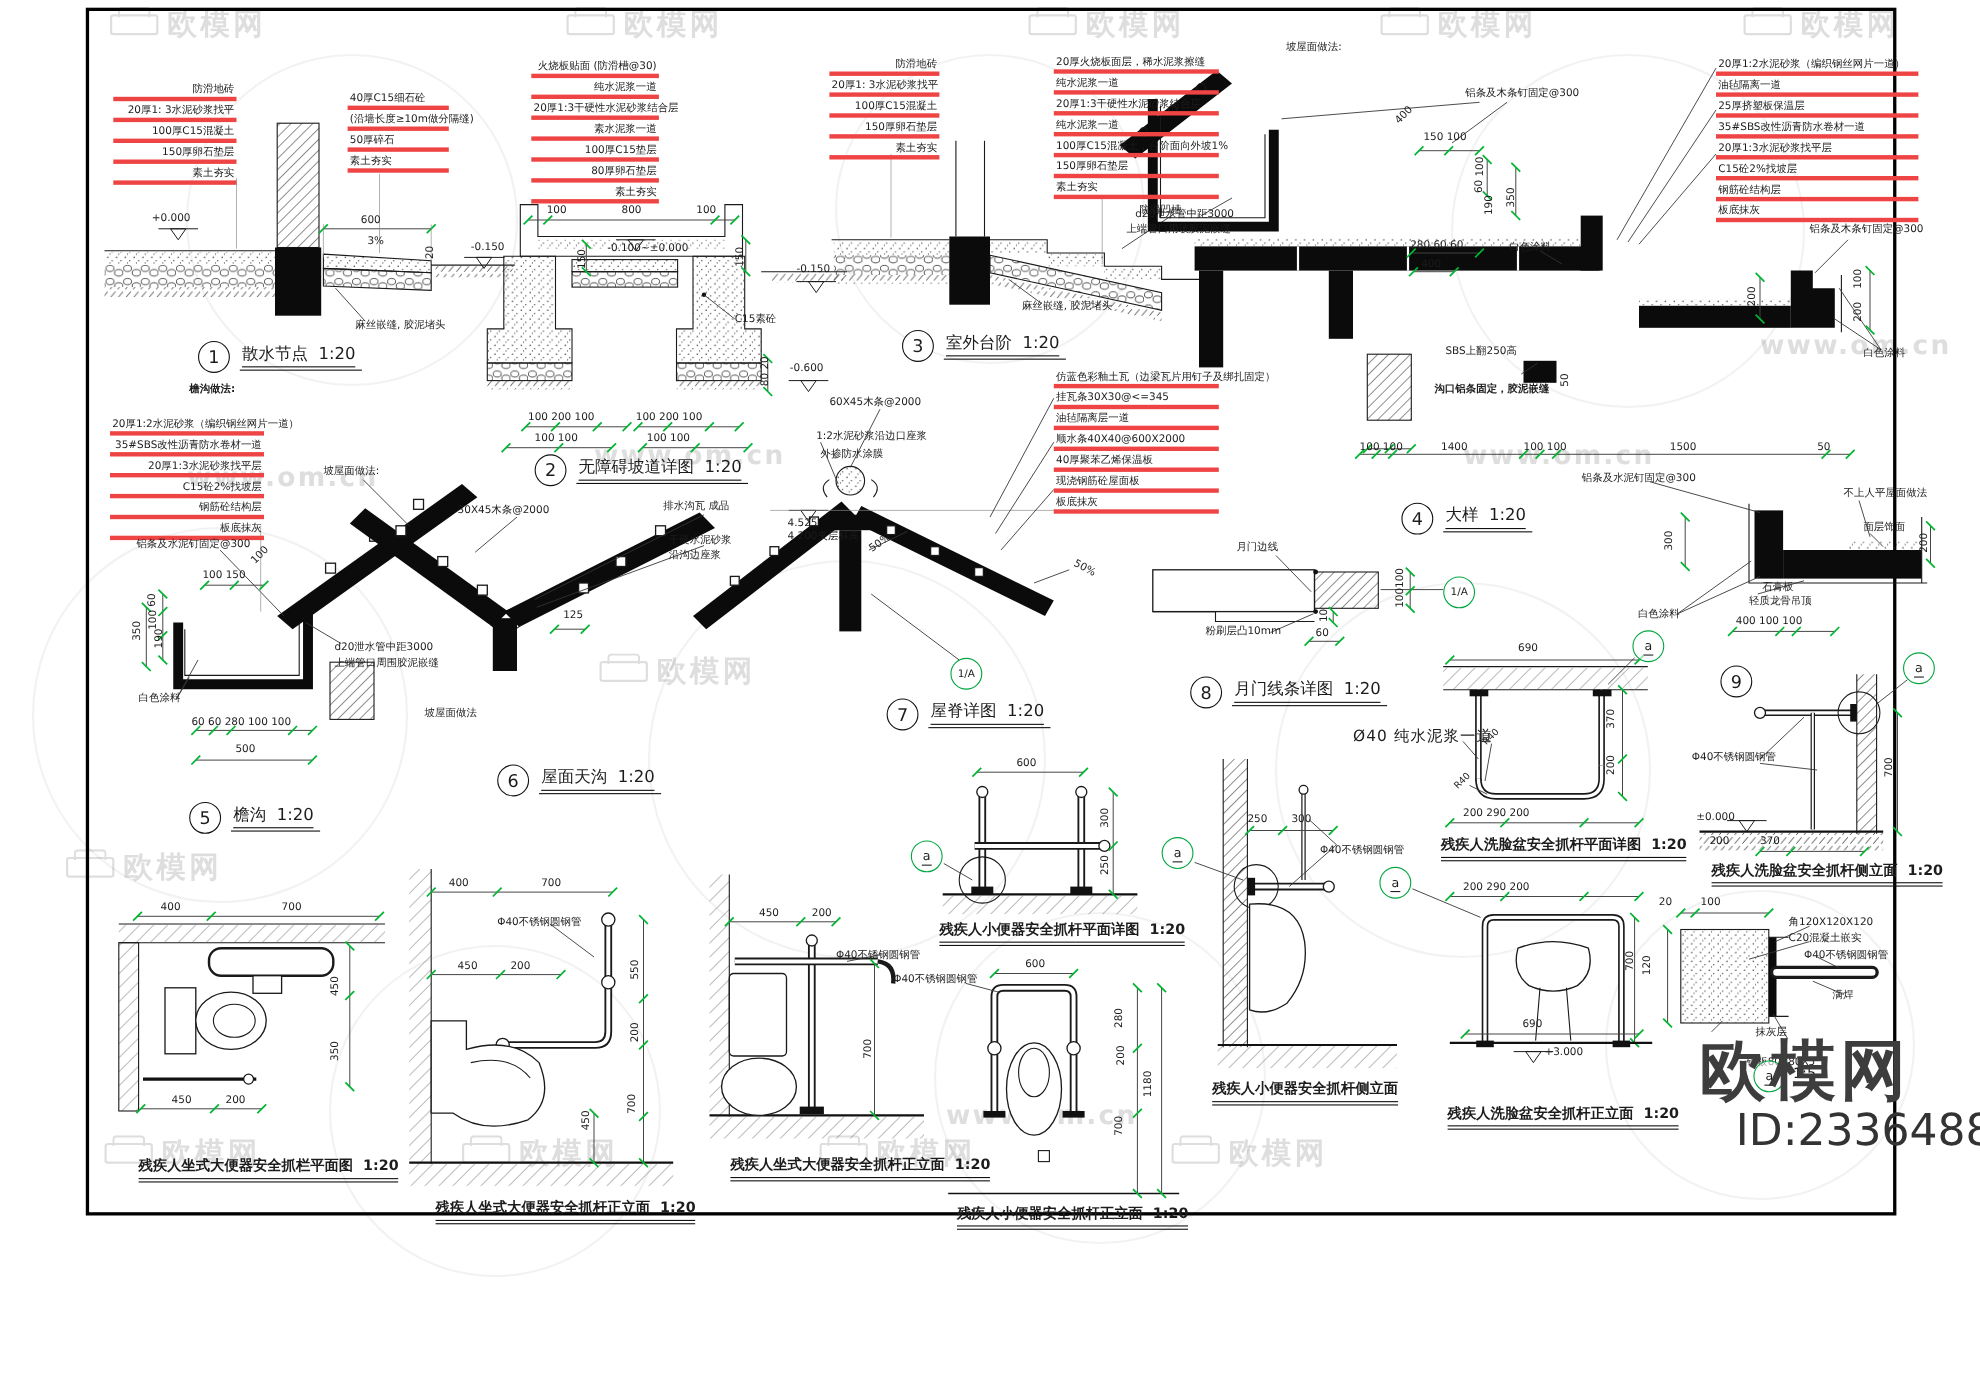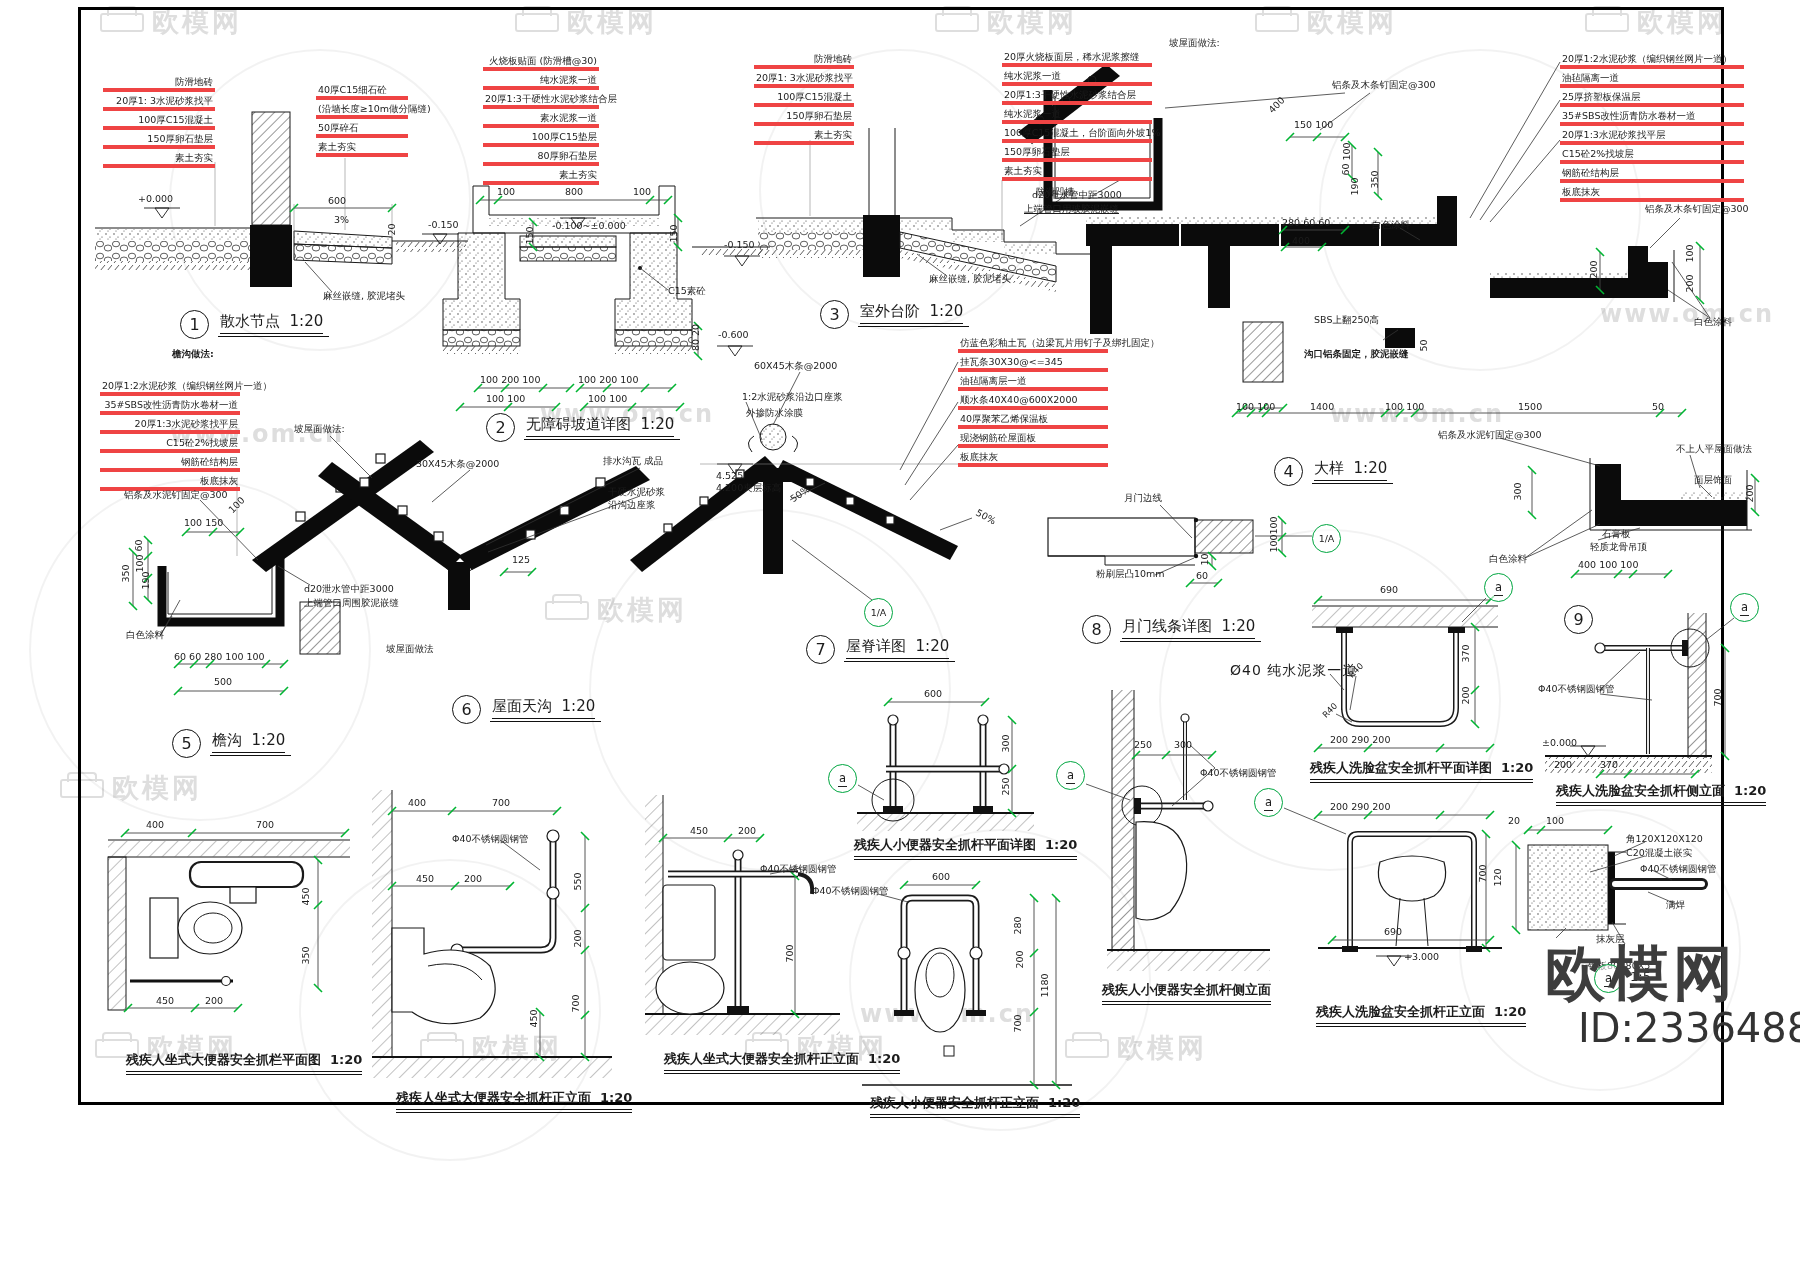--- a/index.html
+++ b/index.html
@@ -631,40 +631,40 @@
   <span class="tt"><span>无障碍坡道详图</span>&nbsp;&nbsp;<span>1:20</span></span>
 </div>
 
 <div class="stack ra" style="left:754px;top:50px;width:100px;">
       <div class="srow">防滑地砖</div>
       <div class="srow">20厚1: 3水泥砂浆找平</div>
       <div class="srow">100厚C15混凝土</div>
       <div class="srow">150厚卵石垫层</div>
       <div class="srow">素土夯实</div>
     </div>
-<div class="stack" style="left:958px;top:48px;width:150px;margin-left:44px;">
+<div class="stack" style="left:958px;top:48px;width:150px;">
       <div class="srow">20厚火烧板面层，稀水泥浆擦缝</div>
       <div class="srow">纯水泥浆一道</div>
       <div class="srow">20厚1:3干硬性水泥砂浆结合层</div>
       <div class="srow">纯水泥浆一道</div>
       <div class="srow">100厚C15混凝土，台阶面向外坡1%</div>
       <div class="srow">150厚卵石垫层</div>
       <div class="srow">素土夯实</div>
     </div>
 <span class="t" style="left:1036px;top:187px;">防滑凹槽</span>
 <span class="t" style="left:929px;top:274px;">麻丝嵌缝, 胶泥堵头</span>
 <div class="dtitle" style="left:820px;top:300px;">
   <span class="dnum">3</span>
   <span class="tt"><span>室外台阶</span>&nbsp;&nbsp;<span>1:20</span></span>
 </div>
 
 <span class="t" style="left:1169px;top:38px;">坡屋面做法:</span>
 <span class="t" style="left:1332px;top:80px;">铝条及木条钉固定@300</span>
 <span class="t" style="left:1032px;top:190px;">d20泄水管中距3000</span>
-<span class="t" style="left:1024px;top:204px;text-decoration:underline;">上端管口用玻胶泥嵌缝</span>
+<span class="t" style="left:1024px;top:204px;">上端管口用玻胶泥嵌缝</span>
 <span class="t rot45m" style="left:1268px;top:100px;">400</span>
 <span class="t" style="left:1294px;top:120px;">150 100</span>
 <span class="t rot" style="left:1338px;top:146px;">100</span>
 <span class="t rot" style="left:1340px;top:164px;">60</span>
 <span class="t rot" style="left:1366px;top:174px;">350</span>
 <span class="t rot" style="left:1346px;top:181px;">190</span>
 <span class="t" style="left:1282px;top:218px;">280  60  60</span>
 <span class="t" style="left:1292px;top:236px;">400</span>
 <span class="t" style="left:1372px;top:220px;">白色涂料</span>
 <div class="stack" style="left:1560px;top:50px;width:184px;">

